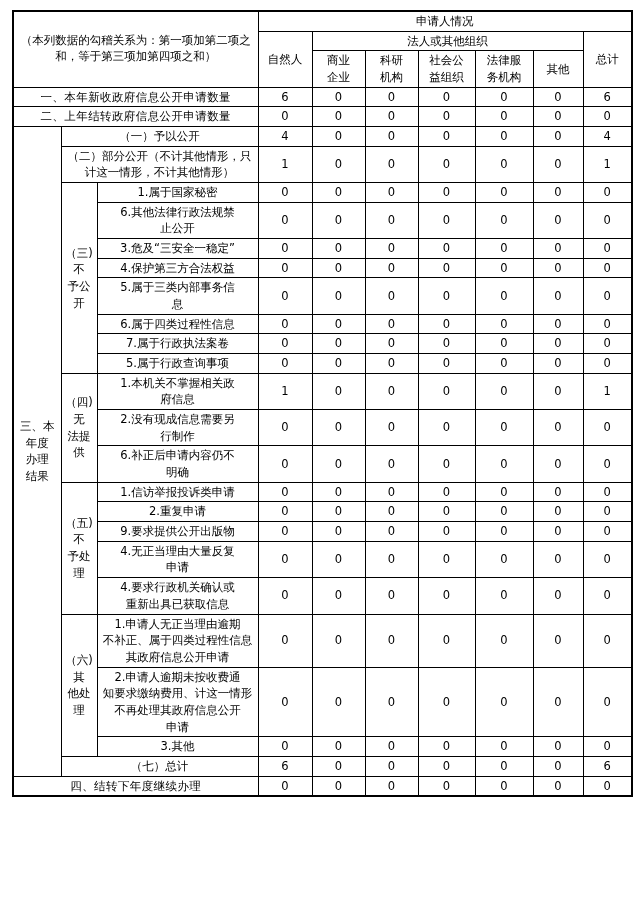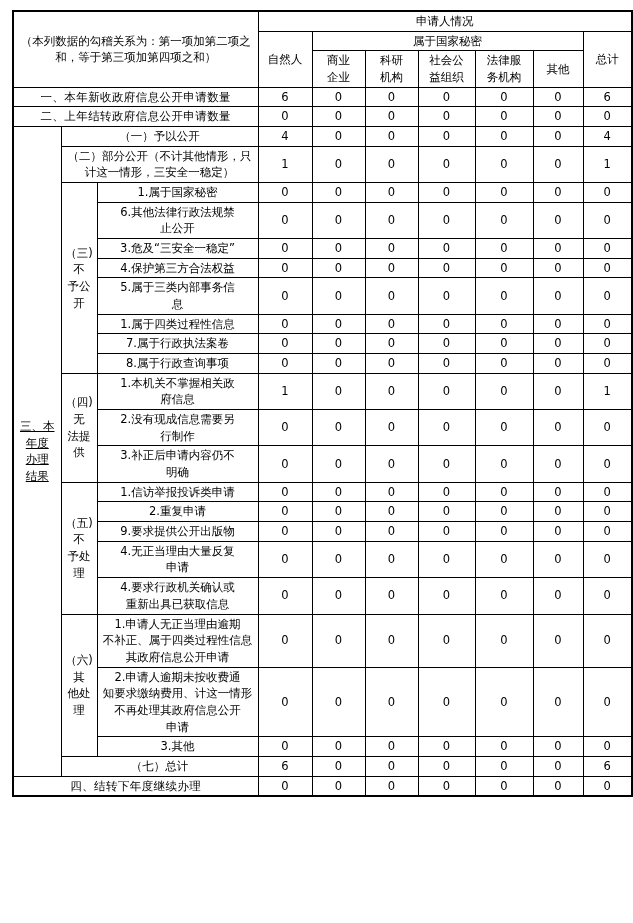--- a/index.html
+++ b/index.html
@@ -41,37 +41,37 @@
   }
   
   table.stats {
     border: 2px solid #000000;
   }
   .hdr-note {
     text-align: center;
     font-size: 11.5px;
     line-height: 1.6;
     padding: 4px 6px;
+    font-family: Liberation Mono, monospace;
   }
   .colhdr {
     font-size: 12px;
     line-height: 1.35;
   }
   .grp-label {
     font-size: 11.5px;
     line-height: 1.5;
     text-align: center;
     padding: 2px 1px;
   }
   .vert-label {
     font-size: 11.5px;
     line-height: 1.5;
     text-align: center;
     padding: 2px 0;
-    text-decoration: underline;
   }
   .item {
     text-align: left;
     padding-left: 4px;
     padding-right: 2px;
     font-size: 11.5px;
     line-height: 1.5;
   }
   .item-center {
     text-align: center;
@@ -118,21 +118,21 @@
         <col class="c-j">
     </colgroup>
     <tbody>
 
       <tr>
         <td rowspan="3" colspan="3" class="hdr-note">（本列数据的勾稽关系为：第一项加第二项之和，等于第三项加第四项之和）</td>
         <td colspan="7" class="colhdr">申请人情况</td>
       </tr>
       <tr>
         <td rowspan="2" class="colhdr">自然人</td>
-        <td colspan="5" class="colhdr">属于国家秘密</td>
+        <td colspan="5" class="colhdr">法人或其他组织</td>
         <td rowspan="2" class="colhdr">总计</td>
       </tr>
       <tr>
         <td class="colhdr">
           <span>商业</span><br>
           <span>企业</span>
         </td>
         <td class="colhdr">
           <span>科研</span><br>
           <span>机构</span>
@@ -183,21 +183,21 @@
         <td class="num">0</td>
         <td class="num">0</td>
         <td class="num">0</td>
         <td class="num">0</td>
         <td class="num">4</td>
       </tr>
 
       <tr>
         <td colspan="2" class="item-center">
           <span>（二）部分公开（不计其他情形，只</span><br>
-          <span>计这一情形，三安全一稳定）</span>
+          <span>计这一情形，不计其他情形）</span>
         </td>
         <td class="num">1</td>
         <td class="num">0</td>
         <td class="num">0</td>
         <td class="num">0</td>
         <td class="num">0</td>
         <td class="num">0</td>
         <td class="num">1</td>
       </tr>
 
@@ -255,41 +255,41 @@
         </td>
         <td class="num">0</td>
         <td class="num">0</td>
         <td class="num">0</td>
         <td class="num">0</td>
         <td class="num">0</td>
         <td class="num">0</td>
         <td class="num">0</td>
       </tr>
       <tr>
-        <td class="item">1.属于四类过程性信息</td>
+        <td class="item">6.属于四类过程性信息</td>
         <td class="num">0</td>
         <td class="num">0</td>
         <td class="num">0</td>
         <td class="num">0</td>
         <td class="num">0</td>
         <td class="num">0</td>
         <td class="num">0</td>
       </tr>
       <tr>
         <td class="item">7.属于行政执法案卷</td>
         <td class="num">0</td>
         <td class="num">0</td>
         <td class="num">0</td>
         <td class="num">0</td>
         <td class="num">0</td>
         <td class="num">0</td>
         <td class="num">0</td>
       </tr>
       <tr>
-        <td class="item">8.属于行政查询事项</td>
+        <td class="item">5.属于行政查询事项</td>
         <td class="num">0</td>
         <td class="num">0</td>
         <td class="num">0</td>
         <td class="num">0</td>
         <td class="num">0</td>
         <td class="num">0</td>
         <td class="num">0</td>
       </tr>
 
       <tr>
@@ -317,21 +317,21 @@
         <td class="num">0</td>
         <td class="num">0</td>
         <td class="num">0</td>
         <td class="num">0</td>
         <td class="num">0</td>
         <td class="num">0</td>
         <td class="num">0</td>
       </tr>
       <tr>
         <td class="item">
-          <span>3.补正后申请内容仍不</span><br>
+          <span>6.补正后申请内容仍不</span><br>
           <span>明确</span>
         </td>
         <td class="num">0</td>
         <td class="num">0</td>
         <td class="num">0</td>
         <td class="num">0</td>
         <td class="num">0</td>
         <td class="num">0</td>
         <td class="num">0</td>
       </tr>

